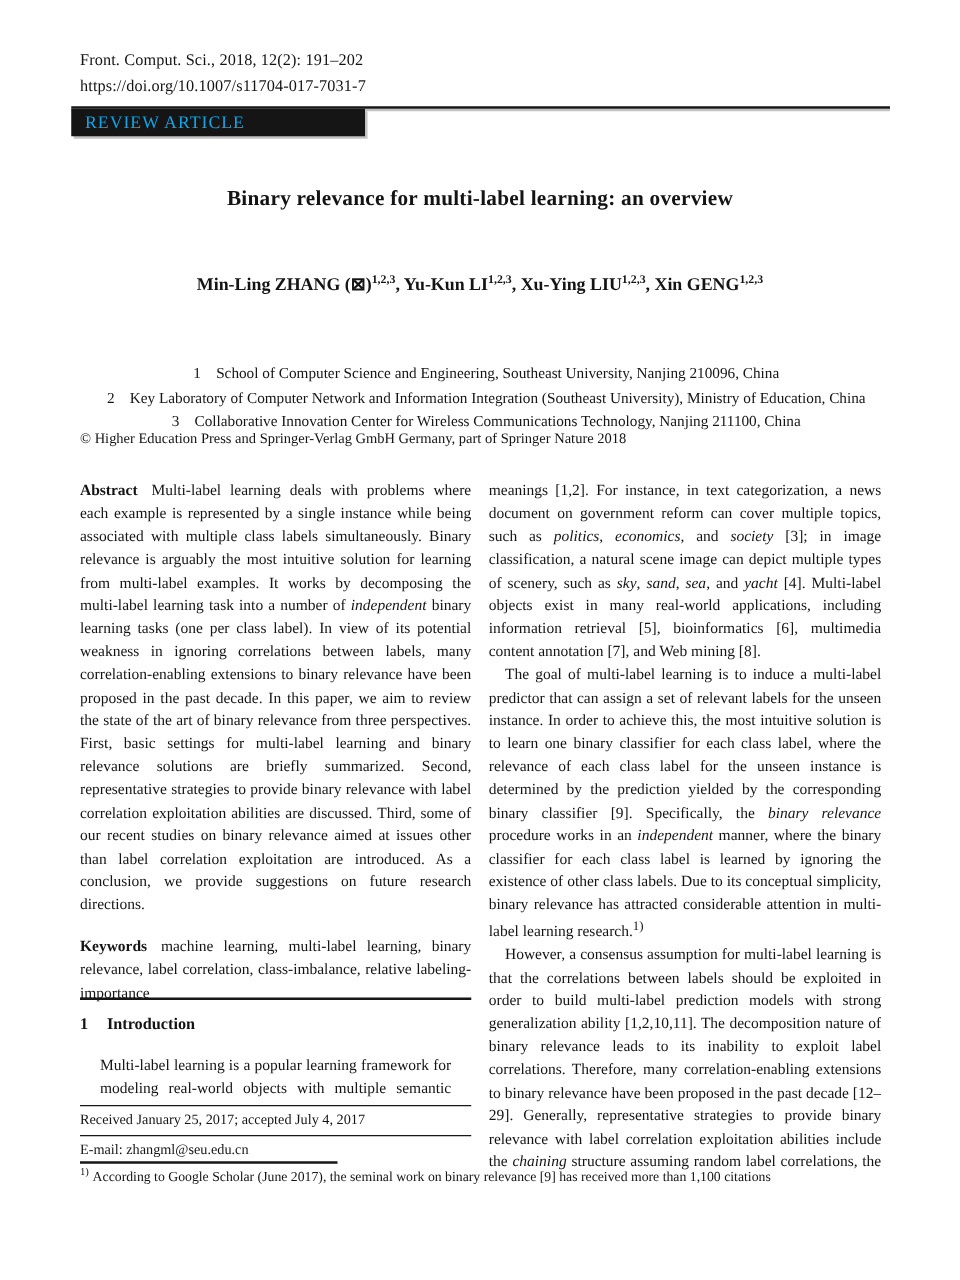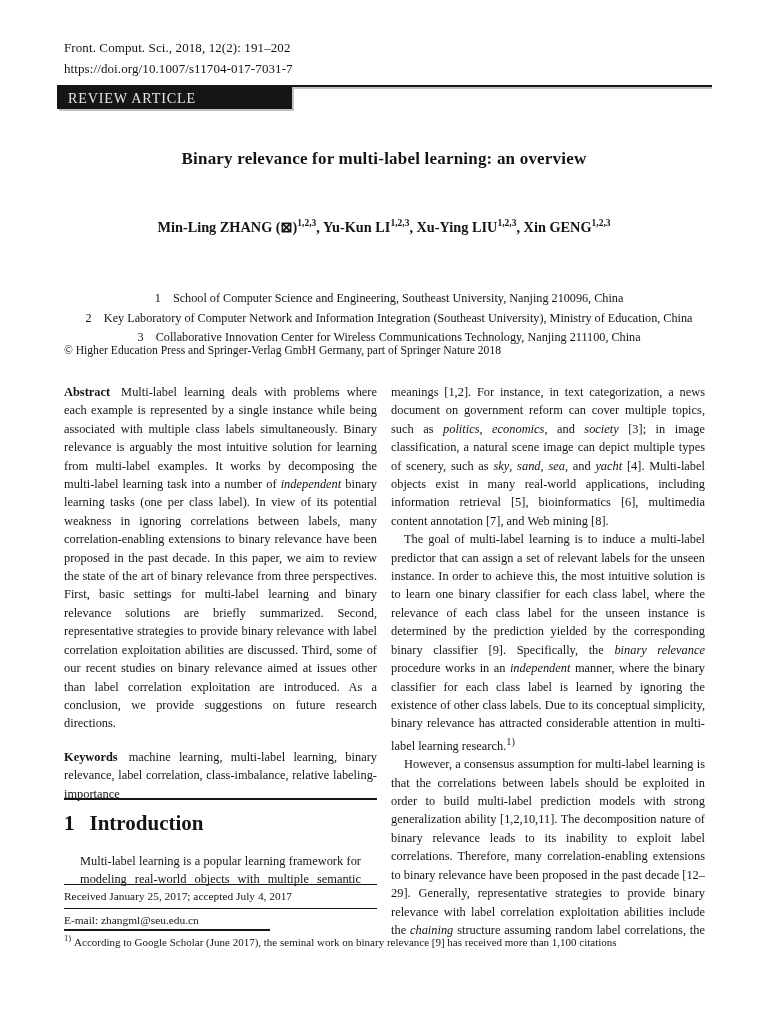--- a/index.html
+++ b/index.html
@@ -6,21 +6,21 @@
   .page{position:relative;width:768px;height:1024px;background:#ffffff;
         font-family:"Liberation Serif", serif;color:#141414;overflow:hidden;}
 
   .jline{position:absolute;left:64px;font-size:13px;letter-spacing:.1px;}
   .jline.l1{top:40px;}
   .jline.l2{top:61px;}
 
   .banner-rule{position:absolute;left:57px;top:85px;width:655px;height:2px;
                background:#171717;box-shadow:0 2px 0 #c2c2c2;}
   .banner{position:absolute;left:57px;top:87px;width:235px;height:22px;
-          background:#151515;color:#e5e5e5;font-size:14.2px;line-height:22px;
+          background:#151515;color:#0ea5e9;font-size:14.2px;line-height:22px;
           letter-spacing:.8px;padding-left:11px;box-sizing:border-box;
           box-shadow:2px 2px 0 #c2c2c2;}
 
   .title{position:absolute;left:0;right:0;top:149px;margin:0;text-align:center;
          font-size:17px;font-weight:bold;letter-spacing:.2px;}
 
   .authors{position:absolute;left:0;right:0;top:219px;text-align:center;
            font-size:14.3px;font-weight:bold;}
   .authors sup{font-size:9.5px;line-height:0;}
 
@@ -34,21 +34,21 @@
   .col.left{left:64px;}
   .col.right{left:391px;width:314px;height:560px;overflow:hidden;}
   .para{margin:0;}
   .para.kw{margin-top:15px;}
   .lead{margin-right:11px;}
   .ind{text-indent:13px;}
   .stretch{text-align-last:justify;}
 
   .intro-block{position:absolute;left:64px;top:798px;width:313px;}
   .sec-rule{height:1.5px;background:#171717;margin-bottom:11px;}
-  .sec-head{margin:0 0 11px 0;font-size:21px;font-weight:bold;}
+  .sec-head{margin:0 0 11px 0;font-size:13px;font-weight:bold;}
   .sec-head .num{margin-right:15px;}
   .intro-para{margin:16px;font-size:12.4px;line-height:18.8px;text-align:justify;
               text-align-last:justify;}
 
   .received{position:absolute;left:64px;top:884px;width:313px;font-size:11.4px;}
   .received .row1{border-top:1.5px solid #171717;border-bottom:1px solid #171717;
                   padding:5px 0 6px;}
   .received .row2{padding:5px 0 4px;}
 
   .footnote{position:absolute;left:64px;top:929px;width:655px;font-size:11px;}

